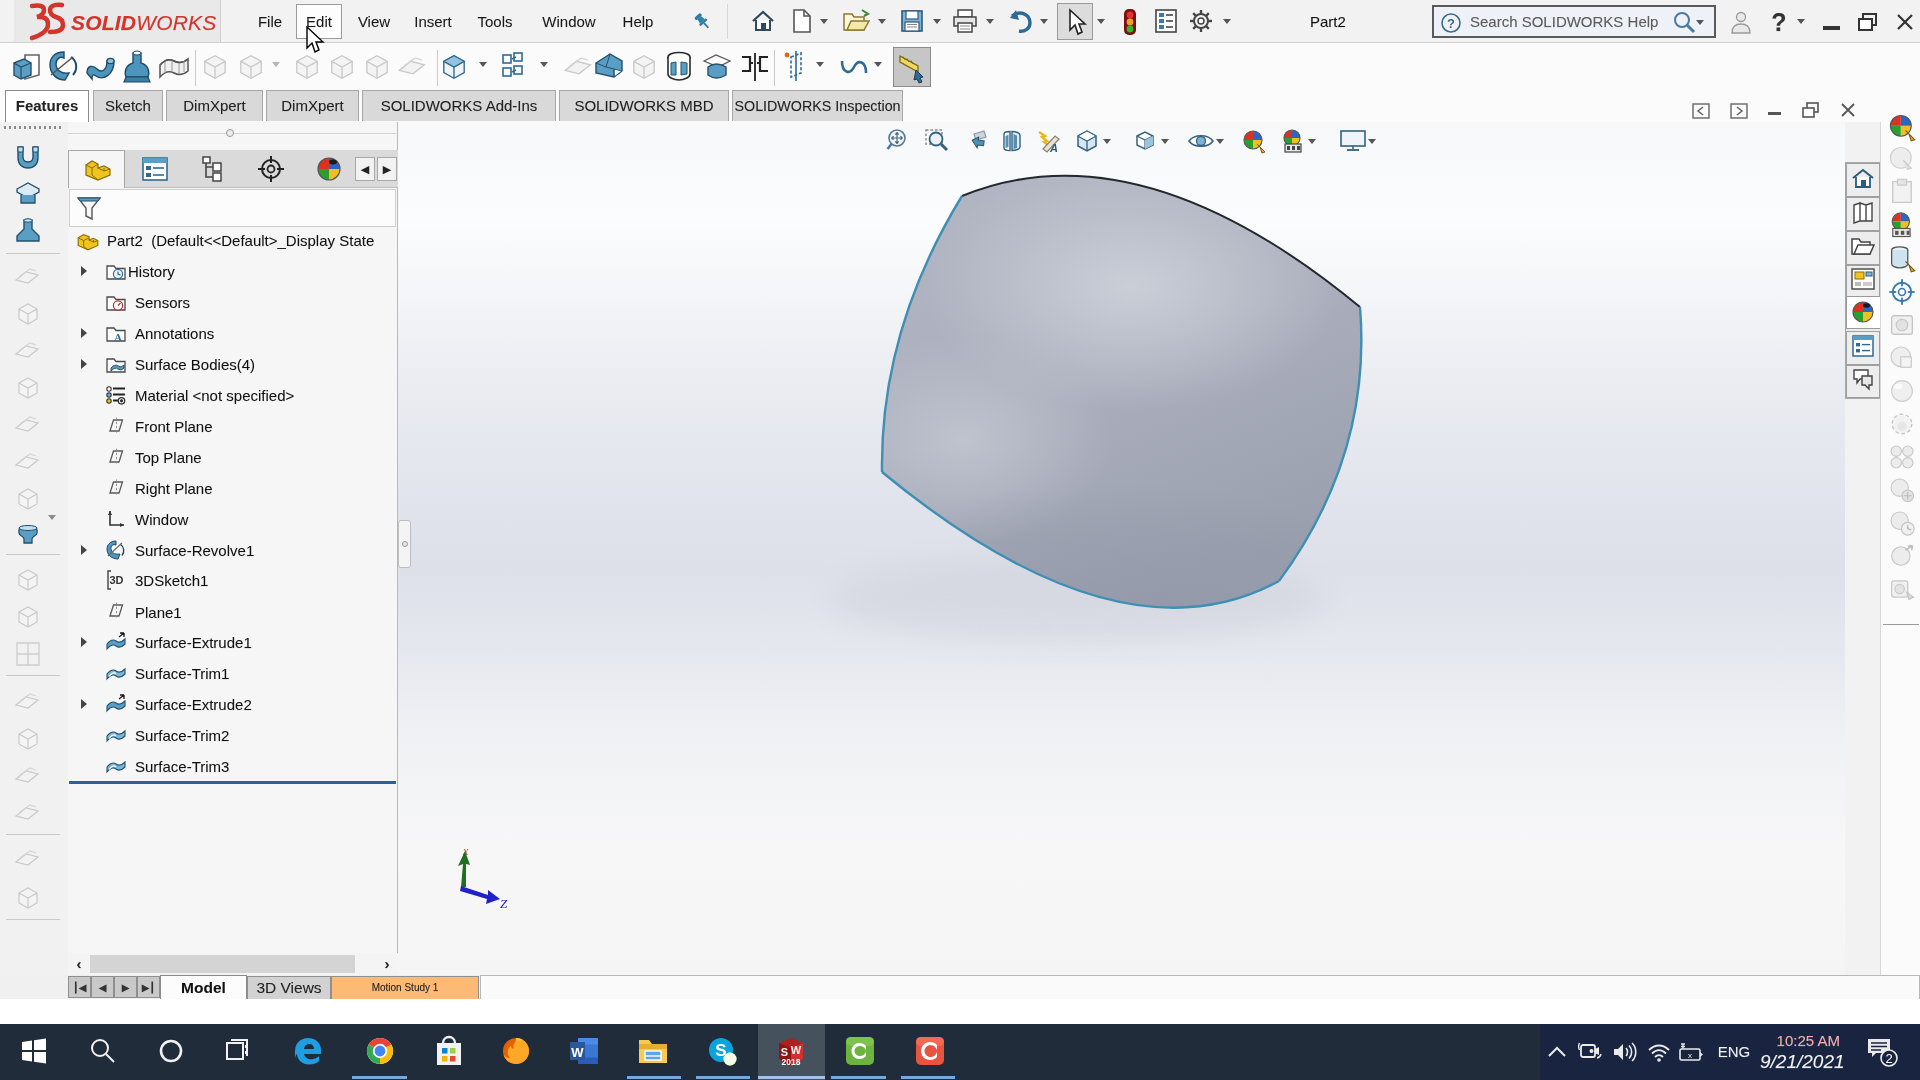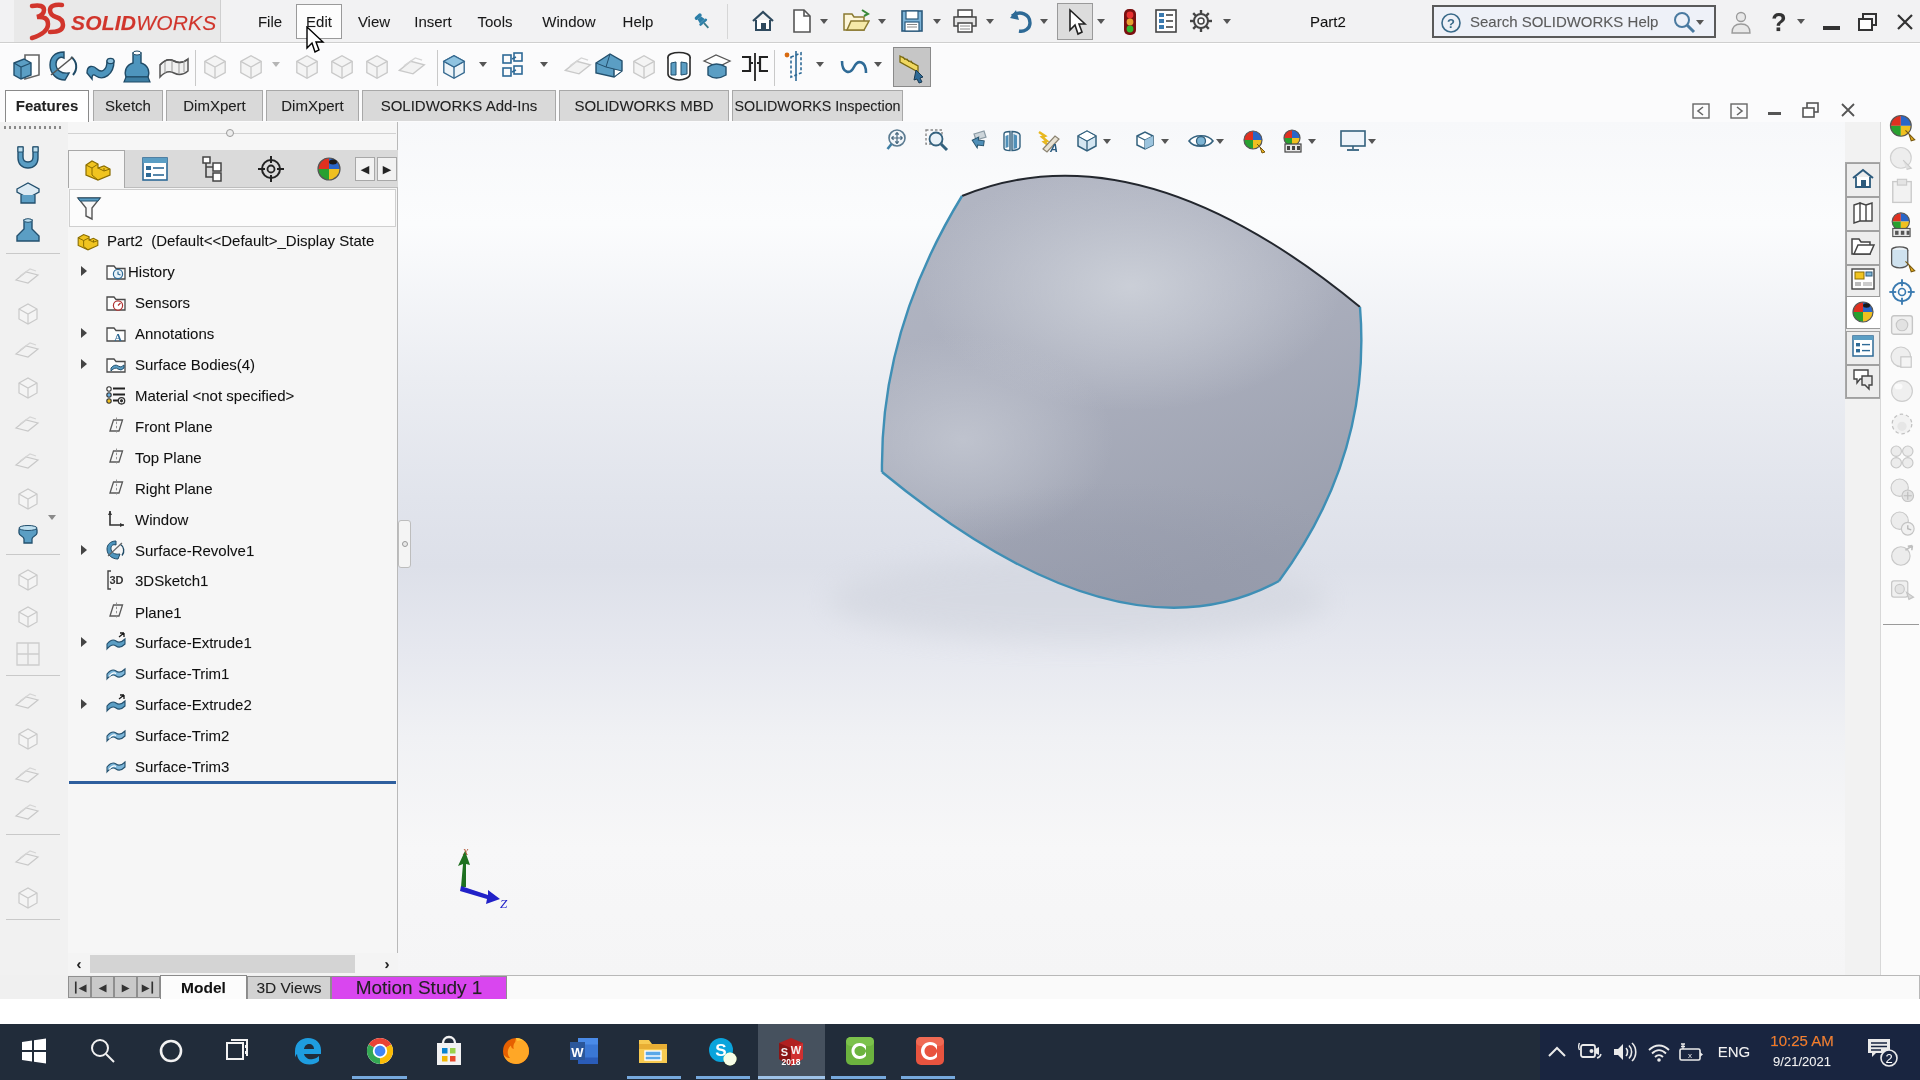--- a/index.html
+++ b/index.html
@@ -967,21 +967,21 @@
     </div>
 
     <div class="abs" id="bottomtabs" style="left:0;top:853px;width:1920px;height:24px;background:#f0f0f0;">
       <div class="abs" style="left:480px;top:0;width:1440px;height:24px;background:#fafafa;border:1px solid #b8b8b8;border-bottom:none;"></div>
       <div class="abs" style="left:68px;top:1px;width:23px;height:22px;background:#c9c9c9;border:1px solid #8f8f8f;color:#333;font-size:10px;text-align:center;line-height:21px;">┃◀</div>
       <div class="abs" style="left:91px;top:1px;width:23px;height:22px;background:#c9c9c9;border:1px solid #8f8f8f;color:#333;font-size:10px;text-align:center;line-height:21px;">◀</div>
       <div class="abs" style="left:114px;top:1px;width:23px;height:22px;background:#c9c9c9;border:1px solid #8f8f8f;color:#333;font-size:10px;text-align:center;line-height:21px;">▶</div>
       <div class="abs" style="left:137px;top:1px;width:23px;height:22px;background:#c9c9c9;border:1px solid #8f8f8f;color:#333;font-size:10px;text-align:center;line-height:21px;">▶┃</div>
       <div class="abs" style="left:160px;top:0px;width:87px;height:24px;background:#fcfcfc;border:1px solid #8a8a8a;border-bottom:none;font-weight:bold;font-size:15.5px;color:#111;text-align:center;line-height:23px;">Model</div>
       <div class="abs" style="left:247px;top:1px;width:84px;height:23px;background:#d2d2d2;border:1px solid #8f8f8f;border-bottom:none;font-size:15.5px;color:#222;text-align:center;line-height:22px;">3D Views</div>
-      <div class="abs" style="left:331px;top:1px;width:176px;height:23px;background:#d946ef;border:1px solid #8f8f8f;border-bottom:none;font-size:19px;color:#222;text-align:center;line-height:22px;">Motion Study 1</div>
+      <div class="abs" style="left:331px;top:1px;width:148px;height:23px;background:#fdba74;border:1px solid #8f8f8f;border-bottom:none;font-size:10px;color:#222;text-align:center;line-height:22px;">Motion Study 1</div>
     </div>
   </div>
 
 
   <div class="abs" id="taskbar" style="left:0;top:1024px;width:1920px;height:56px;background:#212c3a;-webkit-text-stroke:0.25px rgba(255,255,255,0.3);">
     <div class="abs" style="left:1540px;top:0;width:380px;height:56px;background:#192540;"></div>
     <div id="tbicons">
 
       <svg class="abs" style="left:20px;top:13px" width="28" height="28" viewBox="0 0 28 28">
           <path d="M2 5 L12 3.6 L12 13 L2 13 Z M14 3.3 L26 1.6 L26 13 L14 13 Z M2 15 L12 15 L12 24.4 L2 23 Z M14 15 L26 15 L26 26.4 L14 24.7 Z" fill="#fff"></path>
@@ -1099,22 +1099,22 @@
           <path d="M2 8 C8 2 16 2 22 8 M5 11.5 C9.5 7 14.5 7 19 11.5 M8 15 C10.5 12.5 13.5 12.5 16 15" stroke="#eaeaea" stroke-width="1.8" fill="none"></path>
           <circle cx="12" cy="18" r="1.8" fill="#eaeaea"></circle>
         </svg>
       <svg class="abs" style="left:1678px;top:18px" width="26" height="20" viewBox="0 0 26 20">
           <path d="M5 2 L5 7 M3 2 L7 2 M3 4.5 L7 4.5" stroke="#eaeaea" stroke-width="1.3"></path>
           <rect x="2" y="7" width="20" height="11" rx="1.5" fill="none" stroke="#eaeaea" stroke-width="1.6"></rect>
           <path d="M22 10 L25 12.5 L22 15" fill="#eaeaea"></path>
           <text x="12" y="15.5" text-anchor="middle" font-size="8" fill="#eaeaea" font-family="Liberation Sans">x</text>
         </svg>
       <div class="abs" style="left:1712px;top:17px;width:44px;height:22px;line-height:22px;font-size:15px;color:#f2f2f2;text-align:center;">ENG</div>
-      <div class="abs" style="left:1764px;top:7px;width:76px;height:20px;line-height:20px;font-size:15px;color:#f97316;text-align:center;">10:25 AM</div>
-      <div class="abs" style="left:1760px;top:28px;width:84px;height:20px;line-height:20px;font-size:13px;color:#f2f2f2;text-align:center;">9/21/2021</div>
+      <div class="abs" style="left:1764px;top:7px;width:76px;height:20px;line-height:20px;font-size:15px;color:#fca5a5;text-align:right;">10:25 AM</div>
+      <div class="abs" style="left:1760px;top:28px;width:84px;height:20px;line-height:20px;font-size:19px;color:#f2f2f2;text-align:center;font-style:italic;">9/21/2021</div>
       <svg class="abs" style="left:1864px;top:13px" width="34" height="32" viewBox="0 0 34 32">
           <path d="M4 2 L26 2 L26 16 L12 16 L8 20 L8 16 L4 16 Z" fill="#eaeaea"></path>
           <path d="M7 6 L23 6 M7 9.5 L23 9.5 M7 13 L17 13" stroke="#192540" stroke-width="1.6"></path>
           <circle cx="25" cy="21" r="8" fill="#192540" stroke="#eaeaea" stroke-width="1.6"></circle>
           <text x="25" y="26" text-anchor="middle" font-size="13" fill="#fff" font-family="Liberation Sans">2</text>
         </svg>
     </div>
   </div>
 
 </div>

